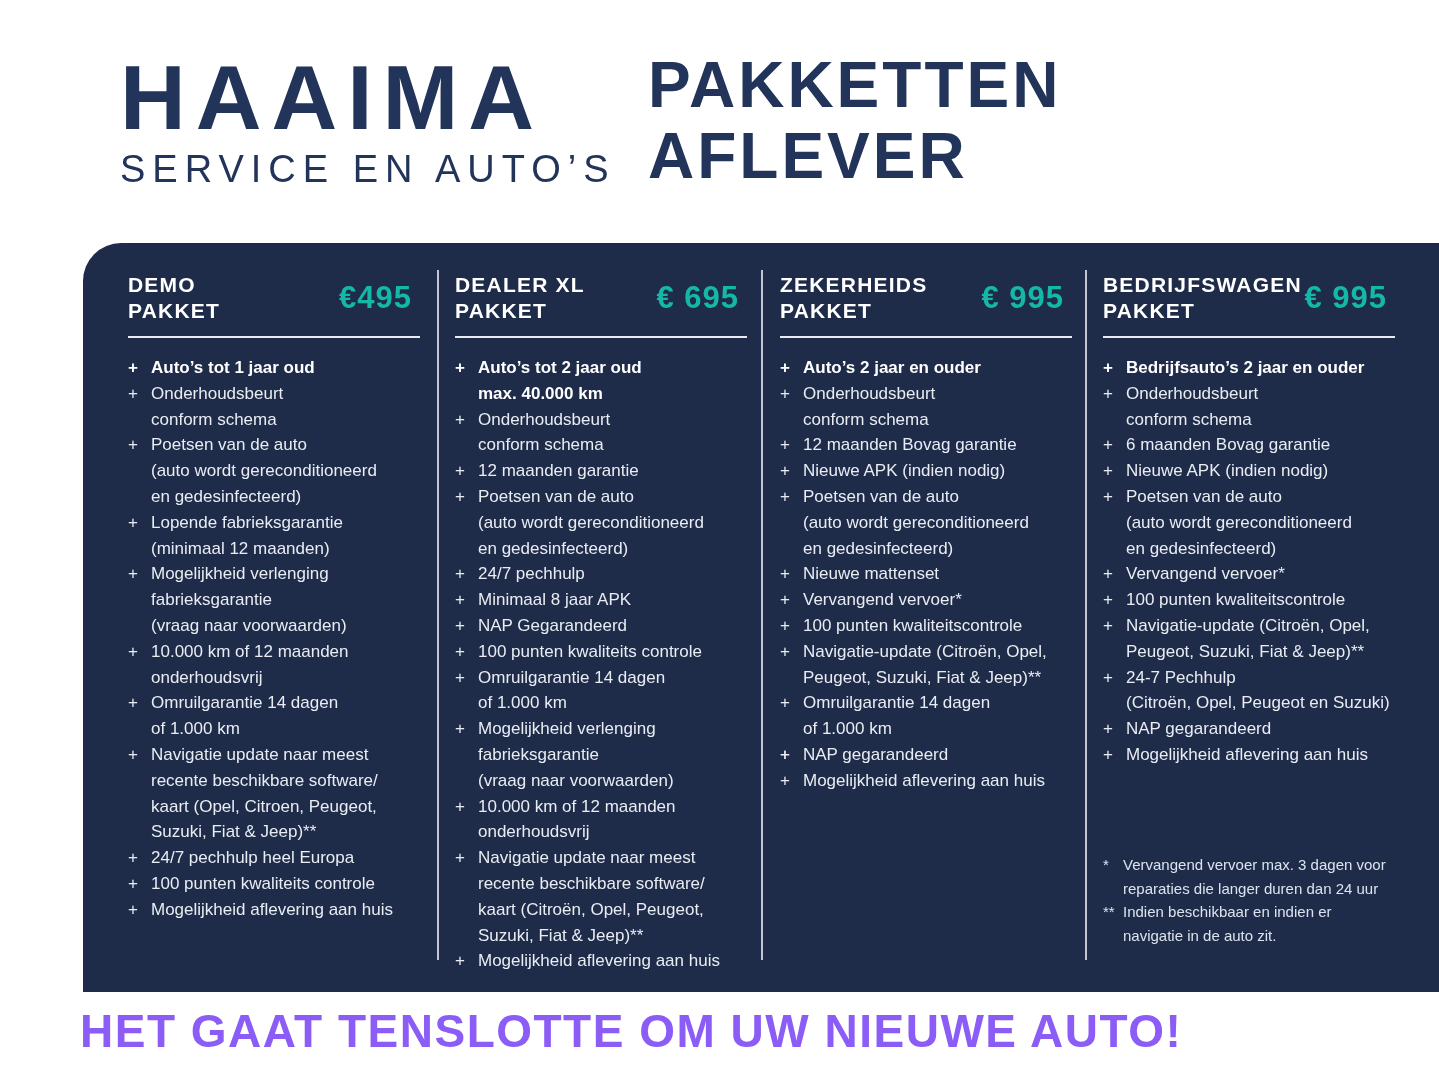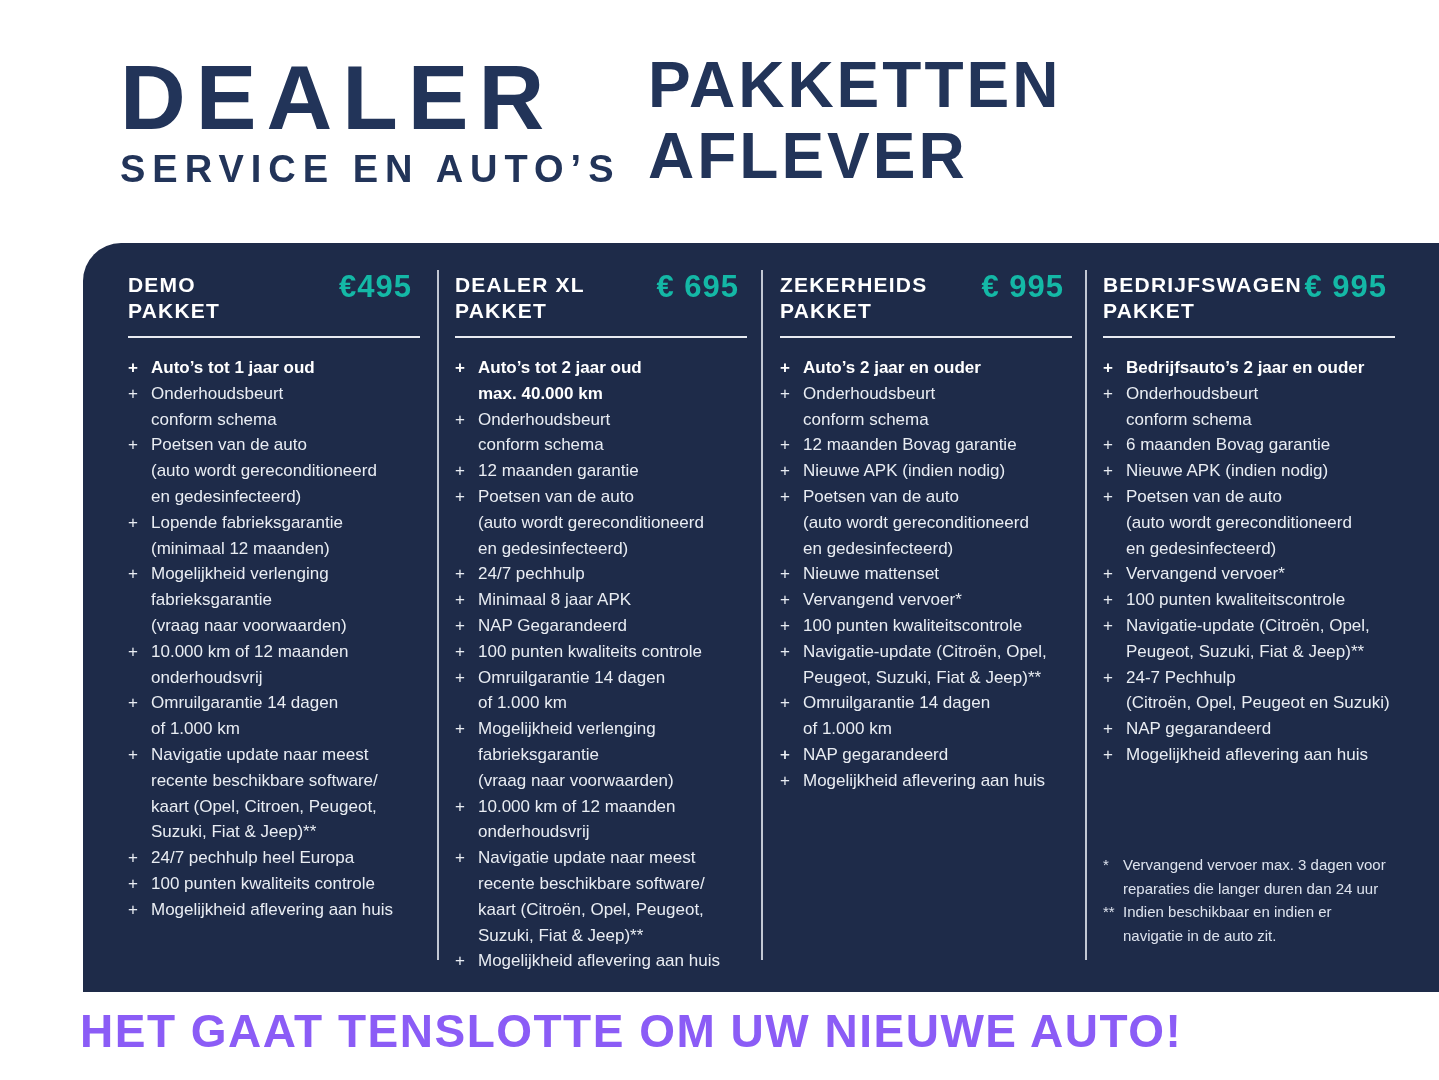--- a/index.html
+++ b/index.html
@@ -3,29 +3,29 @@
 <meta charset="utf-8">
 <style>
   html,body{margin:0;padding:0;background:#ffffff;}
   .page{
     position:relative;width:1439px;height:1080px;overflow:hidden;background:#ffffff;
     font-family:"Liberation Sans","DejaVu Sans",sans-serif;
   }
   
   .brand{position:absolute;left:120px;top:52px;color:#223459;}
   .brand-name{margin:0;font-size:91px;line-height:92px;font-weight:700;letter-spacing:10px;white-space:nowrap;}
-  .brand-sub{font-size:38px;line-height:40px;font-weight:700;letter-spacing:7px;margin-top:5px;white-space:nowrap;}
+  .brand-sub{font-size:38px;line-height:40px;font-weight:400;letter-spacing:7px;margin-top:5px;white-space:nowrap;}
   .title{position:absolute;left:648px;top:50px;color:#223459;font-weight:700;
          font-size:64px;line-height:71px;letter-spacing:3px;white-space:nowrap;}
   
   .panel{position:absolute;left:83px;top:243px;width:1356px;height:749px;
          background:#1e2b49;border-radius:38px 0 0 0;}
   .pkg{position:absolute;top:29px;width:300px;}
   .pkg1{left:45px}.pkg2{left:372px}.pkg3{left:697px}.pkg4{left:1020px}
-  .pkg-head{display:flex;justify-content:space-between;align-items:flex-start;}
+  .pkg-head{display:flex;justify-content:space-between;align-items:center;}
   .pkg-name{margin:0;color:#ffffff;font-size:21px;line-height:26px;font-weight:700;
             letter-spacing:1.2px;white-space:pre-line;}
   .pkg-price{color:#14b8a6;font-size:31px;line-height:30px;font-weight:700;
              letter-spacing:1px;padding-right:16px;white-space:nowrap;}
   .rule{height:2px;width:292px;background:#e8ebf2;margin-top:12px;}
   .items{list-style:none;margin:17px 0 0 0;padding:0;}
   .item{position:relative;padding-left:23px;color:#e9edf3;font-size:17px;line-height:25.8px;}
   .item .txt{white-space:pre-line;}
   .item.bold{font-weight:700;color:#ffffff;}
   .plus{position:absolute;left:0;top:0;}
@@ -39,21 +39,21 @@
   
   .tagline{position:absolute;left:80px;top:1004px;color:#8b5cf6;font-weight:700;
            font-size:46px;letter-spacing:1.5px;white-space:nowrap;}
 </style>
 </head>
 <body>
 
 <div class="page">
 
   <div class="brand">
-    <h1 class="brand-name">DEALER</h1>
+    <h1 class="brand-name">HAAIMA</h1>
     <div class="brand-sub">SERVICE EN AUTO’S</div>
   </div>
 
   <div class="title">
     <div>PAKKETTEN</div>
     <div>AFLEVER</div>
   </div>
 
   <div class="panel">
     <div class="divider div1"></div>

